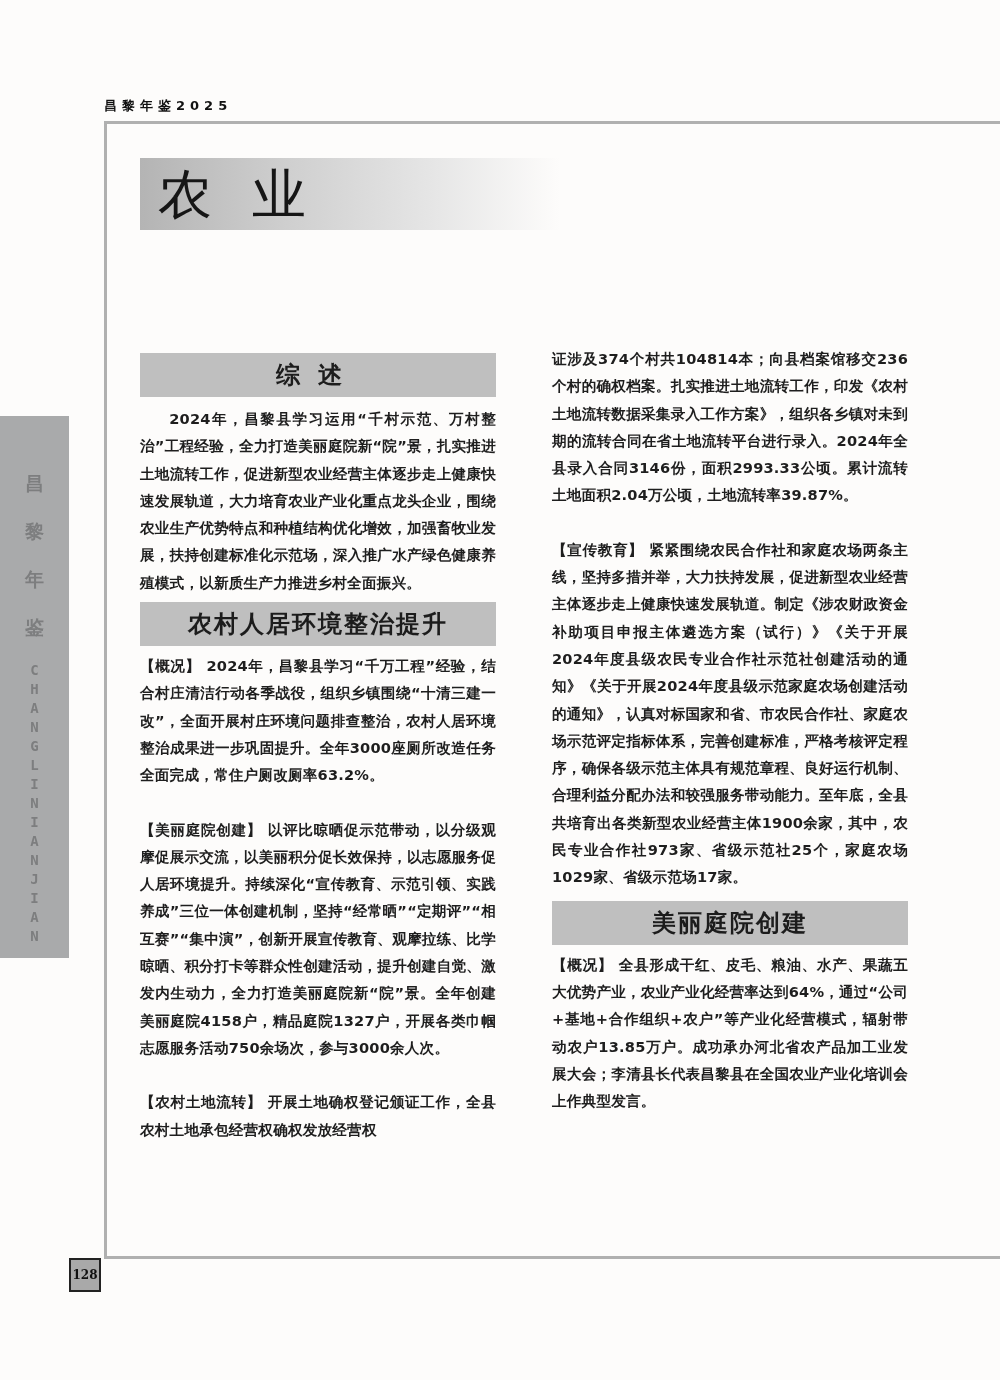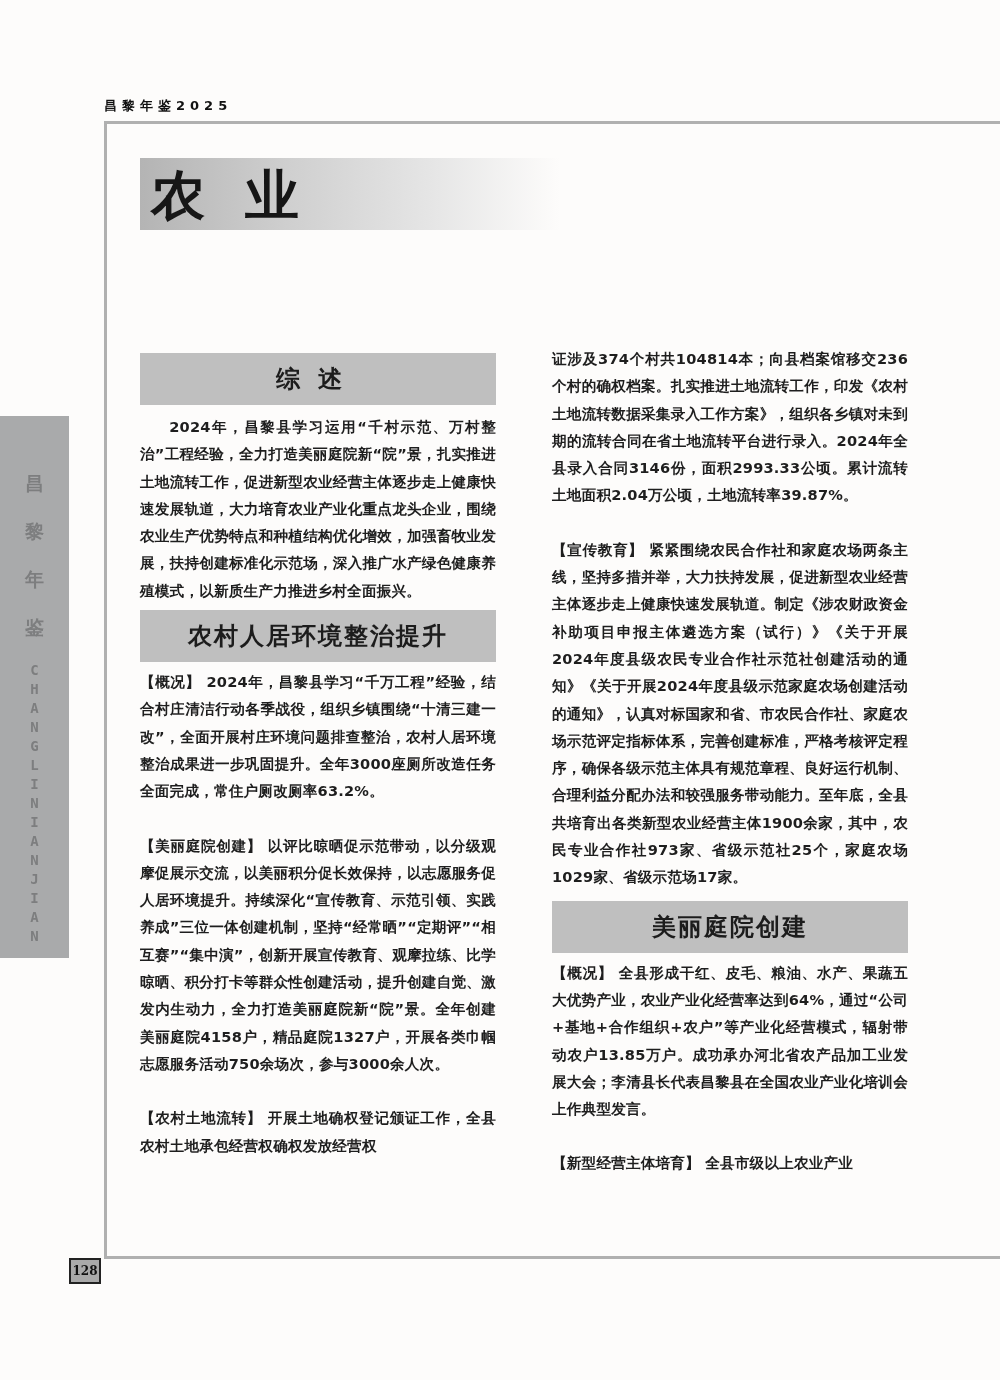--- a/index.html
+++ b/index.html
@@ -36,42 +36,42 @@
     margin-top:25px;
     color:#7d7e7f; font-weight:bold; font-size:14px;
     writing-mode:vertical-rl; text-orientation:upright; letter-spacing:3px;
     font-family:"DejaVu Sans Mono", monospace;
   }
   .chapter-banner {
     position:absolute; left:140px; top:158px; width:420px; height:72px;
     background:linear-gradient(to right, #b4b4b4 0%, #cfcfcf 35%, #e6e6e6 70%, #fdfcfb 100%);
   }
   .chapter-title {
-    position:absolute; left:151px; top:160px;
-    font-size:54px; font-weight:bold; letter-spacing:40px; color:#161616;
+    position:absolute; left:158px; top:160px;
+    font-size:54px; font-weight:normal; letter-spacing:40px; color:#161616;
     font-family:"DejaVu Serif", serif;
     line-height:70px;
   }
   .col { position:absolute; width:356px;margin-top:40px; }
   .col-left { left:140px; top:313px; }
   .col-right { left:552px; top:305px; }
   .sec-head {
-    background:#bfbfbf; height:52px; display:flex; align-items:center; justify-content:center;
+    background:#bfbfbf; height:44px; display:flex; align-items:center; justify-content:center;
     font-size:24px; font-weight:bold; color:#1c1c1c; letter-spacing:2px;
   }
   .sec-head.wide { letter-spacing:18px; }
   .para {
     font-size:14.6px; line-height:27.3px; font-weight:bold; text-align:justify;
     margin:0; color:#1e1e1e; letter-spacing:0.2px;
   }
   .para.indent { text-indent:2em; }
   .gap { height:27px; }
   .lbl { font-weight:bold; }
   .page-num {
-    position:absolute; left:69px; top:1258px; width:32px; height:26px;
+    position:absolute; left:69px; top:1258px; width:32px; height:34px;
     background:#a9a9a9; border:2px solid #222;
     display:flex; align-items:center; justify-content:center;
     font-size:12px; font-weight:bold; color:#111; box-sizing:border-box;
     font-family:"DejaVu Serif", serif;
   }
 </style>
 </head>
 <body>
 
 <div class="running-head">昌黎年鉴2025</div>
@@ -105,16 +105,15 @@
 </div>
 
 <div class="col col-right">
   <p class="para">证涉及374个村共104814本；向县档案馆移交236个村的确权档案。扎实推进土地流转工作，印发《农村土地流转数据采集录入工作方案》，组织各乡镇对未到期的流转合同在省土地流转平台进行录入。2024年全县录入合同3146份，面积2993.33公顷。累计流转土地面积2.04万公顷，土地流转率39.87%。</p>
   <div class="gap"></div>
   <p class="para"><span class="lbl">【宣传教育】</span><span> 紧紧围绕农民合作社和家庭农场两条主线，坚持多措并举，大力扶持发展，促进新型农业经营主体逐步走上健康快速发展轨道。制定《涉农财政资金补助项目申报主体遴选方案（试行）》《关于开展2024年度县级农民专业合作社示范社创建活动的通知》《关于开展2024年度县级示范家庭农场创建活动的通知》，认真对标国家和省、市农民合作社、家庭农场示范评定指标体系，完善创建标准，严格考核评定程序，确保各级示范主体具有规范章程、良好运行机制、合理利益分配办法和较强服务带动能力。至年底，全县共培育出各类新型农业经营主体1900余家，其中，农民专业合作社973家、省级示范社25个，家庭农场1029家、省级示范场17家。</span></p>
 
   <div class="sec-head" style="margin-top:10px">美丽庭院创建</div>
   <p class="para" style="margin-top:6px"><span class="lbl">【概况】</span><span> 全县形成干红、皮毛、粮油、水产、果蔬五大优势产业，农业产业化经营率达到64%，通过“公司+基地+合作组织+农户”等产业化经营模式，辐射带动农户13.85万户。成功承办河北省农产品加工业发展大会；李清县长代表昌黎县在全国农业产业化培训会上作典型发言。</span></p>
   <div class="gap"></div>
-  <p class="para"><span class="lbl">【新型经营主体培育】</span><span> 全县市级以上农业产业</span></p>
 </div>
 
 <div class="page-num">128</div>
 
 </body></html>

